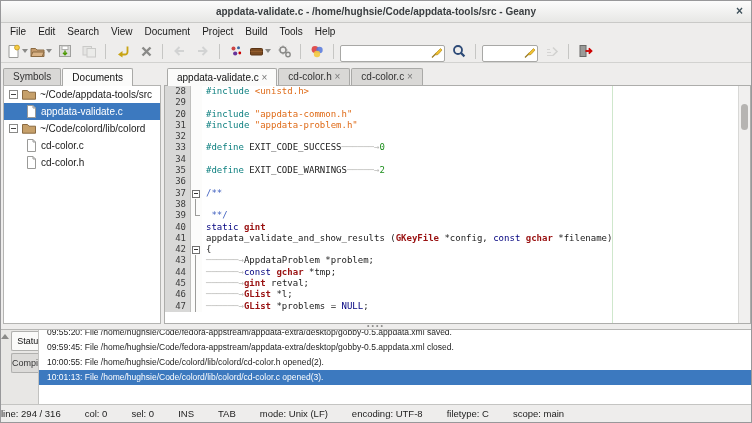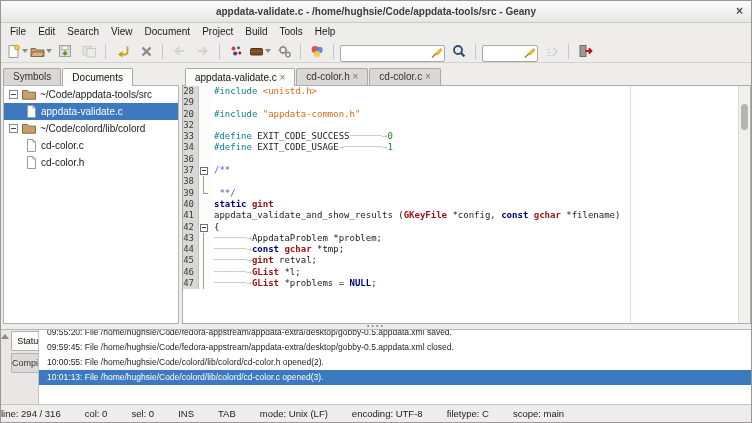--- a/index.html
+++ b/index.html
@@ -19,48 +19,48 @@
   .tbtn{width:24px;height:21px;display:flex;align-items:center;justify-content:center;flex:none;}
   .tbtn.disabled{opacity:.45;}
   .ticon{display:flex;align-items:center;justify-content:center;}
   .chev{width:0;height:0;border-left:3px solid transparent;border-right:3px solid transparent;border-top:4px solid #8a8a88;margin-left:1px;}
   .tsep{width:1px;height:15px;background:#c6c6c4;margin:0 4px;flex:none;}
   .entry-wrap{position:relative;height:17px;flex:none;margin:0 2px;}
   .tentry{width:100%;height:17px;border:1px solid #a8a8a6;border-radius:2px;font-size:9px;padding:0 16px 0 3px;outline:none;background:#fff;font-family:"Liberation Sans",sans-serif;}
   .entry-clear{position:absolute;right:2px;top:2px;width:13px;height:13px;}
   
   .main{flex:1;display:flex;min-height:0;}
-  .sidebar{width:178px;flex:none;display:flex;flex-direction:column;padding:2px 0 0 2px;}
+  .sidebar{width:160px;flex:none;display:flex;flex-direction:column;padding:2px 0 0 2px;}
   .tabsrow{height:20px;flex:none;display:flex;align-items:flex-end;}
   .tab{font-size:10px;padding:2px 9px 3px;border:1px solid #a9a9a7;border-bottom:none;background:#d9d8d6;
        border-radius:2px 2px 0 0;margin-right:1px;color:#333;}
   .tab.active{background:#fbfbfa;padding-top:3px;color:#111;position:relative;z-index:2;margin-bottom:-1px;}
   .tree{flex:1;background:#fff;border:1px solid #b4b4b2;overflow:hidden;font-size:10px;}
   .trow{height:17px;display:flex;align-items:center;white-space:nowrap;}
   .trow.sel{background:#3c79bf;color:#fff;}
   .exp{width:9px;height:9px;border:1px solid #8a8a88;background:#fff;position:relative;margin:0 4px 0 2px;flex:none;}
   .exp::after{content:"";position:absolute;left:1px;top:3px;width:5px;height:1px;background:#444;}
   .nicon{margin-right:4px;display:flex;flex:none;}
   .vsplit{width:3px;flex:none;}
   .editpane{flex:1;display:flex;flex-direction:column;min-width:0;padding-top:2px;position:relative;}
   .editor{flex:1;background:#fff;border:1px solid #adadab;position:relative;overflow:hidden;
           font-family:"DejaVu Sans Mono",monospace;font-size:9px;}
   .longline{position:absolute;left:447px;top:0;bottom:0;width:1px;background:#cfe7cc;}
   .code-row{display:flex;height:11.3px;line-height:11.3px;white-space:pre;}
-  .ln{width:16px;flex:none;background:#d8d8d7;border-right:1px solid #c0c0be;color:#3c3c3c;
+  .ln{width:26px;flex:none;background:#d8d8d7;border-right:1px solid #c0c0be;color:#3c3c3c;
       text-align:right;padding-right:4px;}
   .fm{width:11px;flex:none;position:relative;background:#fcfcfb;}
   .fm.open::before{content:"";position:absolute;left:1px;top:2px;width:6px;height:6px;border:1px solid #6f6f6f;background:#fff;}
   .fm.open::after{content:"";position:absolute;left:3px;top:5px;width:4px;height:1px;background:#333;}
   .fm.line::before{content:"";position:absolute;left:4px;top:0;bottom:0;width:1px;background:#9c9c9a;}
   .fm.end::before{content:"";position:absolute;left:4px;top:0;width:1px;height:6px;background:#9c9c9a;}
   .fm.end::after{content:"";position:absolute;left:4px;top:5px;width:5px;height:1px;background:#9c9c9a;}
   .codetext{padding-left:4px;}
   .s-pp{color:#0f8080;} .s-str{color:#df6a16;} .s-num{color:#1e8f1e;}
-  .s-cmt{color:#3f5fbf;} .s-kw{color:#00007f;font-weight:bold;margin-top:47px;}
+  .s-cmt{color:#3f5fbf;} .s-kw{color:#00007f;font-weight:normal;margin-top:47px;}
   .s-type{color:#991111;font-weight:bold;} .s-pl{color:#1a1a1a;} .s-ws{color:#bcbcba;}
   .vscroll{position:absolute;right:0;top:0;bottom:0;width:12px;background:#f1f0ef;border-left:1px solid #d8d8d6;}
   .vthumb{position:absolute;left:2px;right:2px;top:18px;height:26px;background:#b6b4b2;border-radius:4px;}
   .hsplit{height:5px;flex:none;text-align:center;line-height:3px;color:#8a8a88;font-size:7px;letter-spacing:2px;}
   .hsplit::before{content:"\2022\2022\2022\2022";}
   
   .bottom{height:75px;flex:none;display:flex;border-top:1px solid #b6b6b4;background:#e8e7e5;}
   .vtabs{width:37px;flex:none;display:flex;flex-direction:row;font-size:9px;}
   .scrollbtn{height:13px;display:flex;align-items:center;justify-content:center;}
   .tri-up{width:0;height:0;border-left:4px solid transparent;border-right:4px solid transparent;border-bottom:5px solid #8a8a88;}
@@ -304,23 +304,25 @@
           <div class="tab active"><span>appdata-validate.c</span><span style="color: rgb(119, 119, 119);"> ×</span></div>
           <div class="tab"><span>cd-color.h</span><span style="color: rgb(119, 119, 119);"> ×</span></div>
           <div class="tab"><span>cd-color.c</span><span style="color: rgb(119, 119, 119);"> ×</span></div>
         </div>
       <div class="editor">
         <div class="longline"></div>
         <div id="code-lines">
             <div class="code-row"><span class="ln">28</span><span class="fm"></span><span class="codetext"><span class="s-pp">#include</span><span class="s-pl"> </span><span class="s-str">&lt;unistd.h&gt;</span></span></div>
             <div class="code-row"><span class="ln">29</span><span class="fm"></span><span class="codetext"></span></div>
             <div class="code-row"><span class="ln">20</span><span class="fm"></span><span class="codetext"><span class="s-pp">#include</span><span class="s-pl"> </span><span class="s-str">"appdata-common.h"</span></span></div>
+            <div class="code-row"><span class="ln">31</span><span class="fm"></span><span class="codetext"><span class="s-pp">#include</span><span class="s-pl"> </span><span class="s-str">"appdata-problem.h"</span></span></div>
             <div class="code-row"><span class="ln">32</span><span class="fm"></span><span class="codetext"></span></div>
             <div class="code-row"><span class="ln">33</span><span class="fm"></span><span class="codetext"><span class="s-pp">#define</span><span class="s-pl"> EXIT_CODE_SUCCESS</span><span class="s-ws">──────→</span><span class="s-num">0</span></span></div>
-            <div class="code-row"><span class="ln">34</span><span class="fm"></span><span class="codetext"><span class="s-pp">#define</span><span class="s-pl"> EXIT_CODE_USAGE</span><span class="s-ws">→───────→</span><span class="s-num">1</span></span></div>
+            <div class="code-row"><span class="ln">34</span><span class="fm"></span></div>
+            <div class="code-row"><span class="ln">35</span><span class="fm"></span><span class="codetext"><span class="s-pp">#define</span><span class="s-pl"> EXIT_CODE_WARNINGS</span><span class="s-ws">─────→</span><span class="s-num">2</span></span></div>
             <div class="code-row"><span class="ln">36</span><span class="fm"></span><span class="codetext"></span></div>
             <div class="code-row"><span class="ln">37</span><span class="fm open"></span><span class="codetext"><span class="s-cmt">/**</span></span></div>
             <div class="code-row"><span class="ln">38</span><span class="fm line"></span></div>
             <div class="code-row"><span class="ln">39</span><span class="fm end"></span><span class="codetext"><span class="s-cmt"> **/</span></span></div>
             <div class="code-row"><span class="ln">40</span><span class="fm"></span><span class="codetext"><span class="s-kw">static</span><span class="s-pl"> </span><span class="s-type">gint</span></span></div>
             <div class="code-row"><span class="ln">41</span><span class="fm"></span><span class="codetext"><span class="s-pl">appdata_validate_and_show_results (</span><span class="s-type">GKeyFile</span><span class="s-pl"> *config, </span><span class="s-kw">const</span><span class="s-pl"> </span><span class="s-type">gchar</span><span class="s-pl"> *filename)</span></span></div>
             <div class="code-row"><span class="ln">42</span><span class="fm open"></span><span class="codetext"><span class="s-pl">{</span></span></div>
             <div class="code-row"><span class="ln">43</span><span class="fm line"></span><span class="codetext"><span class="s-ws">──────→</span><span class="s-pl">AppdataProblem *problem;</span></span></div>
             <div class="code-row"><span class="ln">44</span><span class="fm line"></span><span class="codetext"><span class="s-ws">──────→</span><span class="s-kw">const</span><span class="s-pl"> </span><span class="s-type">gchar</span><span class="s-pl"> *tmp;</span></span></div>
             <div class="code-row"><span class="ln">45</span><span class="fm line"></span><span class="codetext"><span class="s-ws">──────→</span><span class="s-type">gint</span><span class="s-pl"> retval;</span></span></div>

